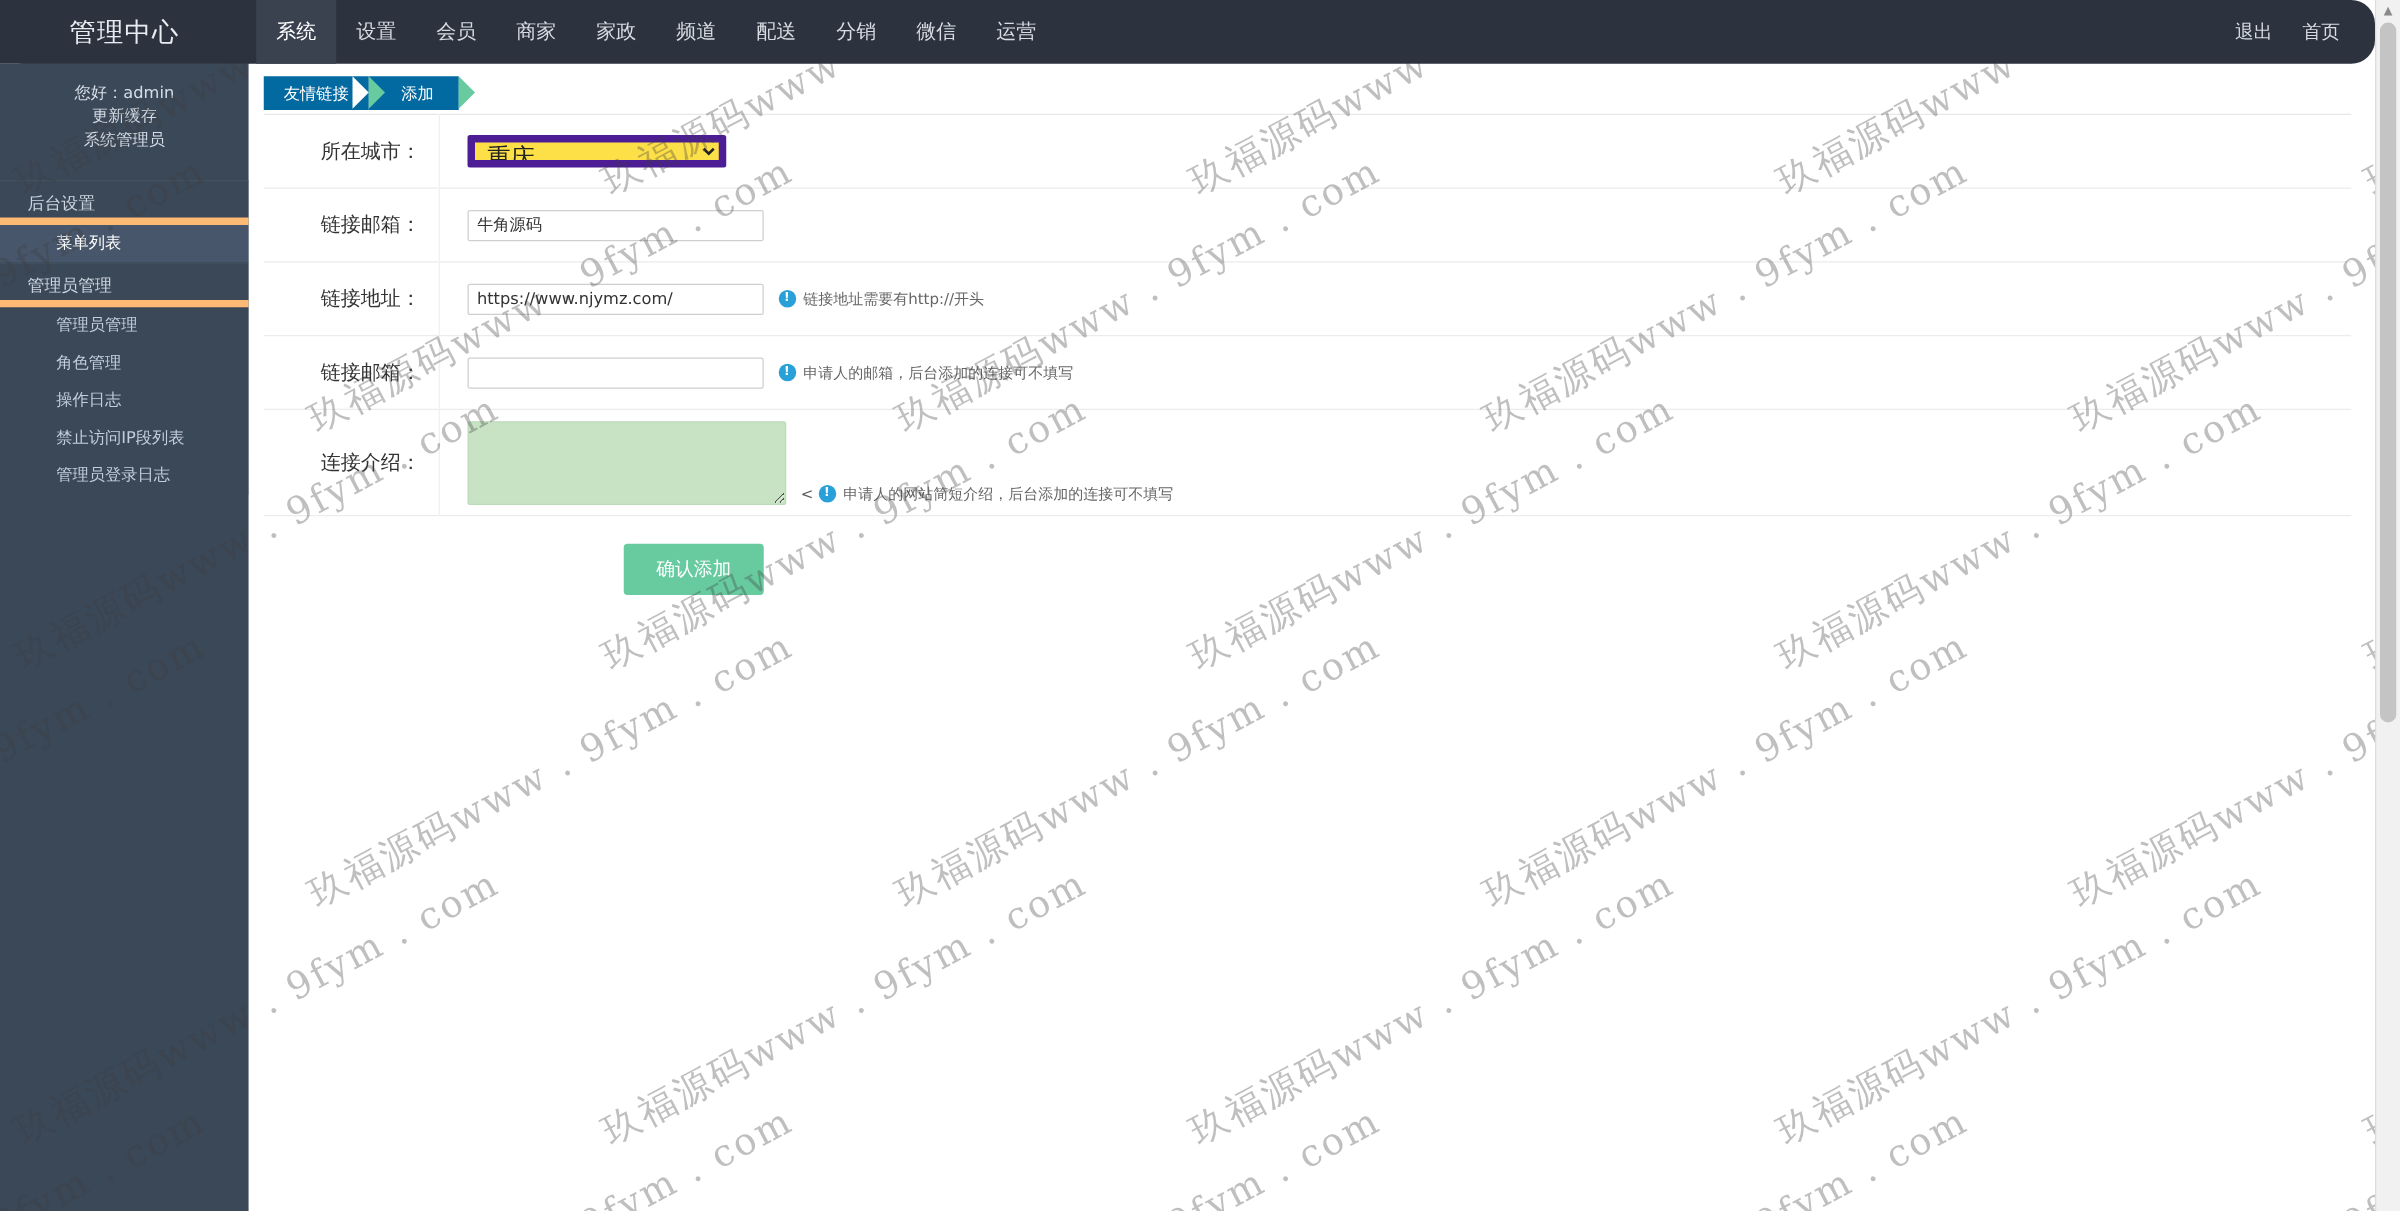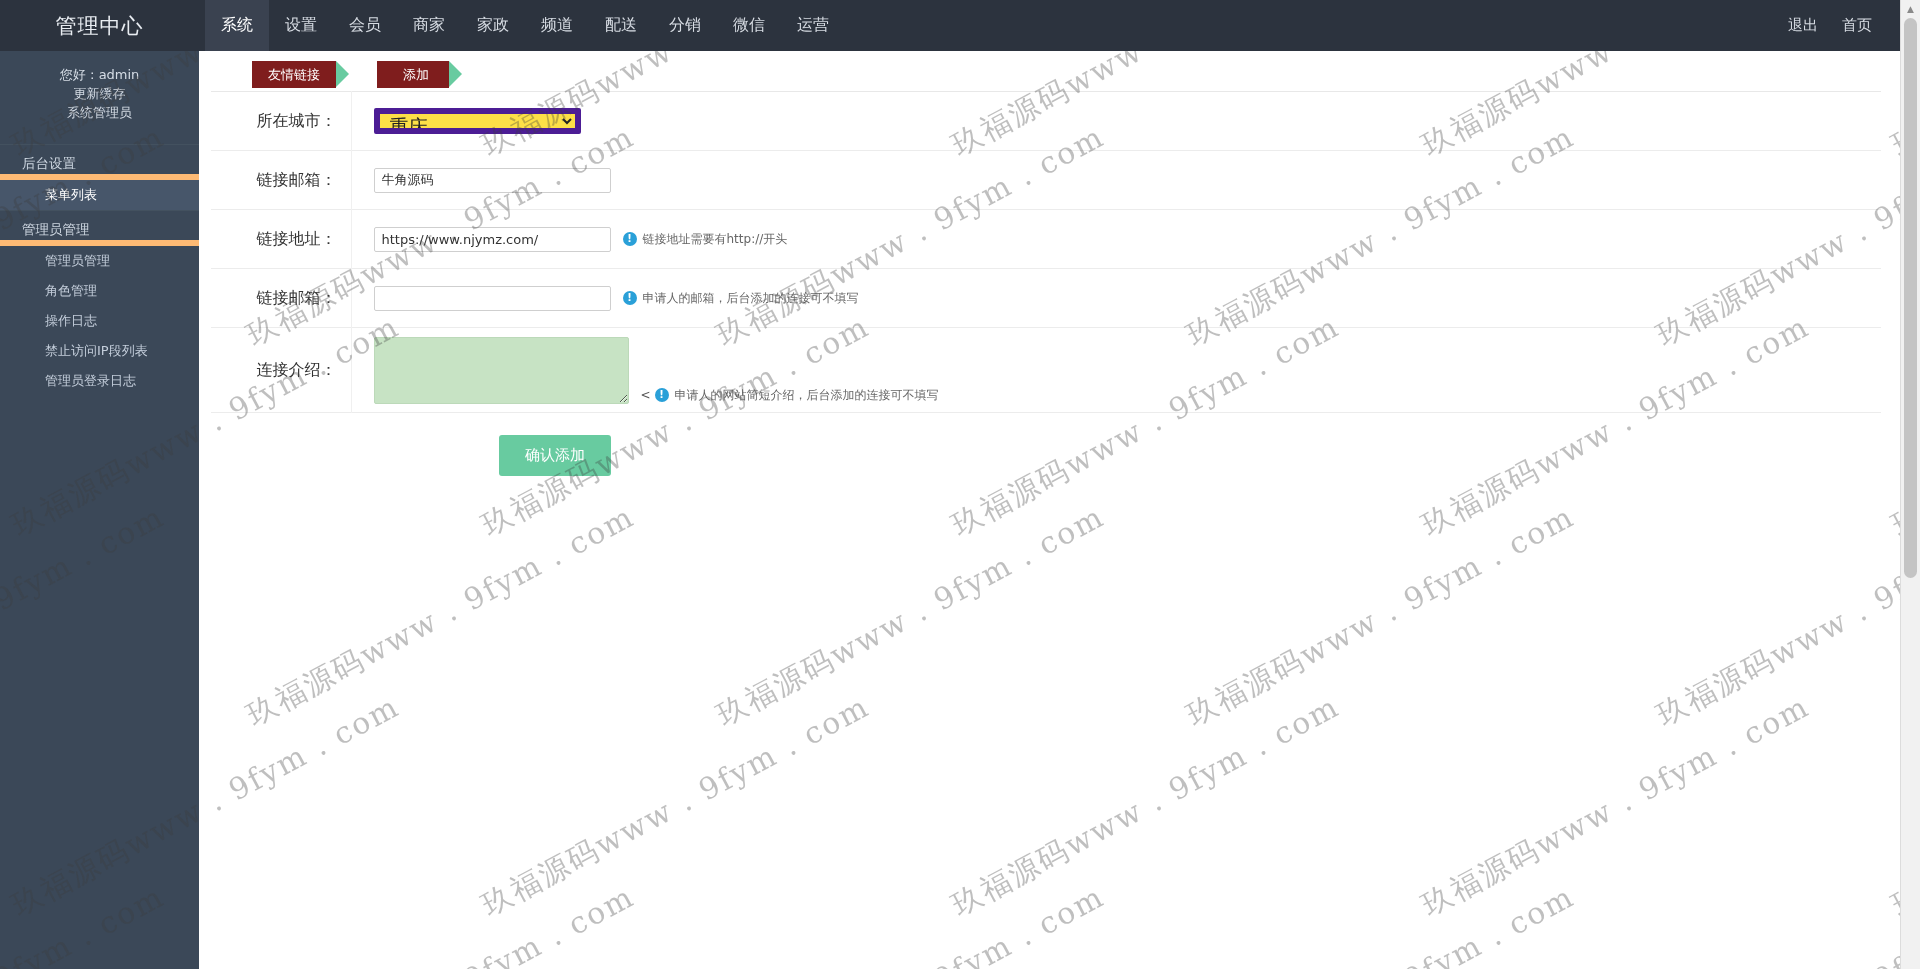--- a/index.html
+++ b/index.html
@@ -15,20 +15,21 @@
 
   #app { position: relative; width: 1920px; height: 969px; background: #fff; }
 
   
   .topbar {
     position: absolute; top: 0; left: 0;
     width: 1900px; height: 51px;
     background: #2c333e;
     display: flex; align-items: stretch;
     z-index: 20;
+    border-radius: 19px;
   }
   .brand {
     width: 199px; min-width: 199px;
     display: flex; align-items: center; justify-content: center;
     color: #e9edf2; font-size: 21px; letter-spacing: 1px;
     background: #2c333e;
   }
   .nav {
     flex: 1; display: flex; align-items: stretch;
     padding-left: 6px;
@@ -89,28 +90,27 @@
     background: #ffffff;
     overflow: hidden;
   }
 
   .crumb-wrap { padding: 10px 0 0 12px; height: 38px; }
   .crumb {
     display: inline-flex; align-items: stretch; height: 27px;
     position: relative;
   }
   .crumb-seg {
-    background: #7f1d1d;
+    background: #0369a1;
     color: #ffffff;
     font-size: 13px;
     display: flex; align-items: center;
     padding: 0 14px 0 18px;
     position: relative;
     cursor: pointer;
-    margin-left: 41px;
   }
   .crumb-seg:first-child { padding-left: 16px; }
   .crumb-seg::after {
     content: ""; position: absolute; right: -13px; top: 0;
     width: 0; height: 0;
     border-top: 13.5px solid transparent;
     border-bottom: 13.5px solid transparent;
     border-left: 13px solid #68cba0;
     z-index: 2;
   }

